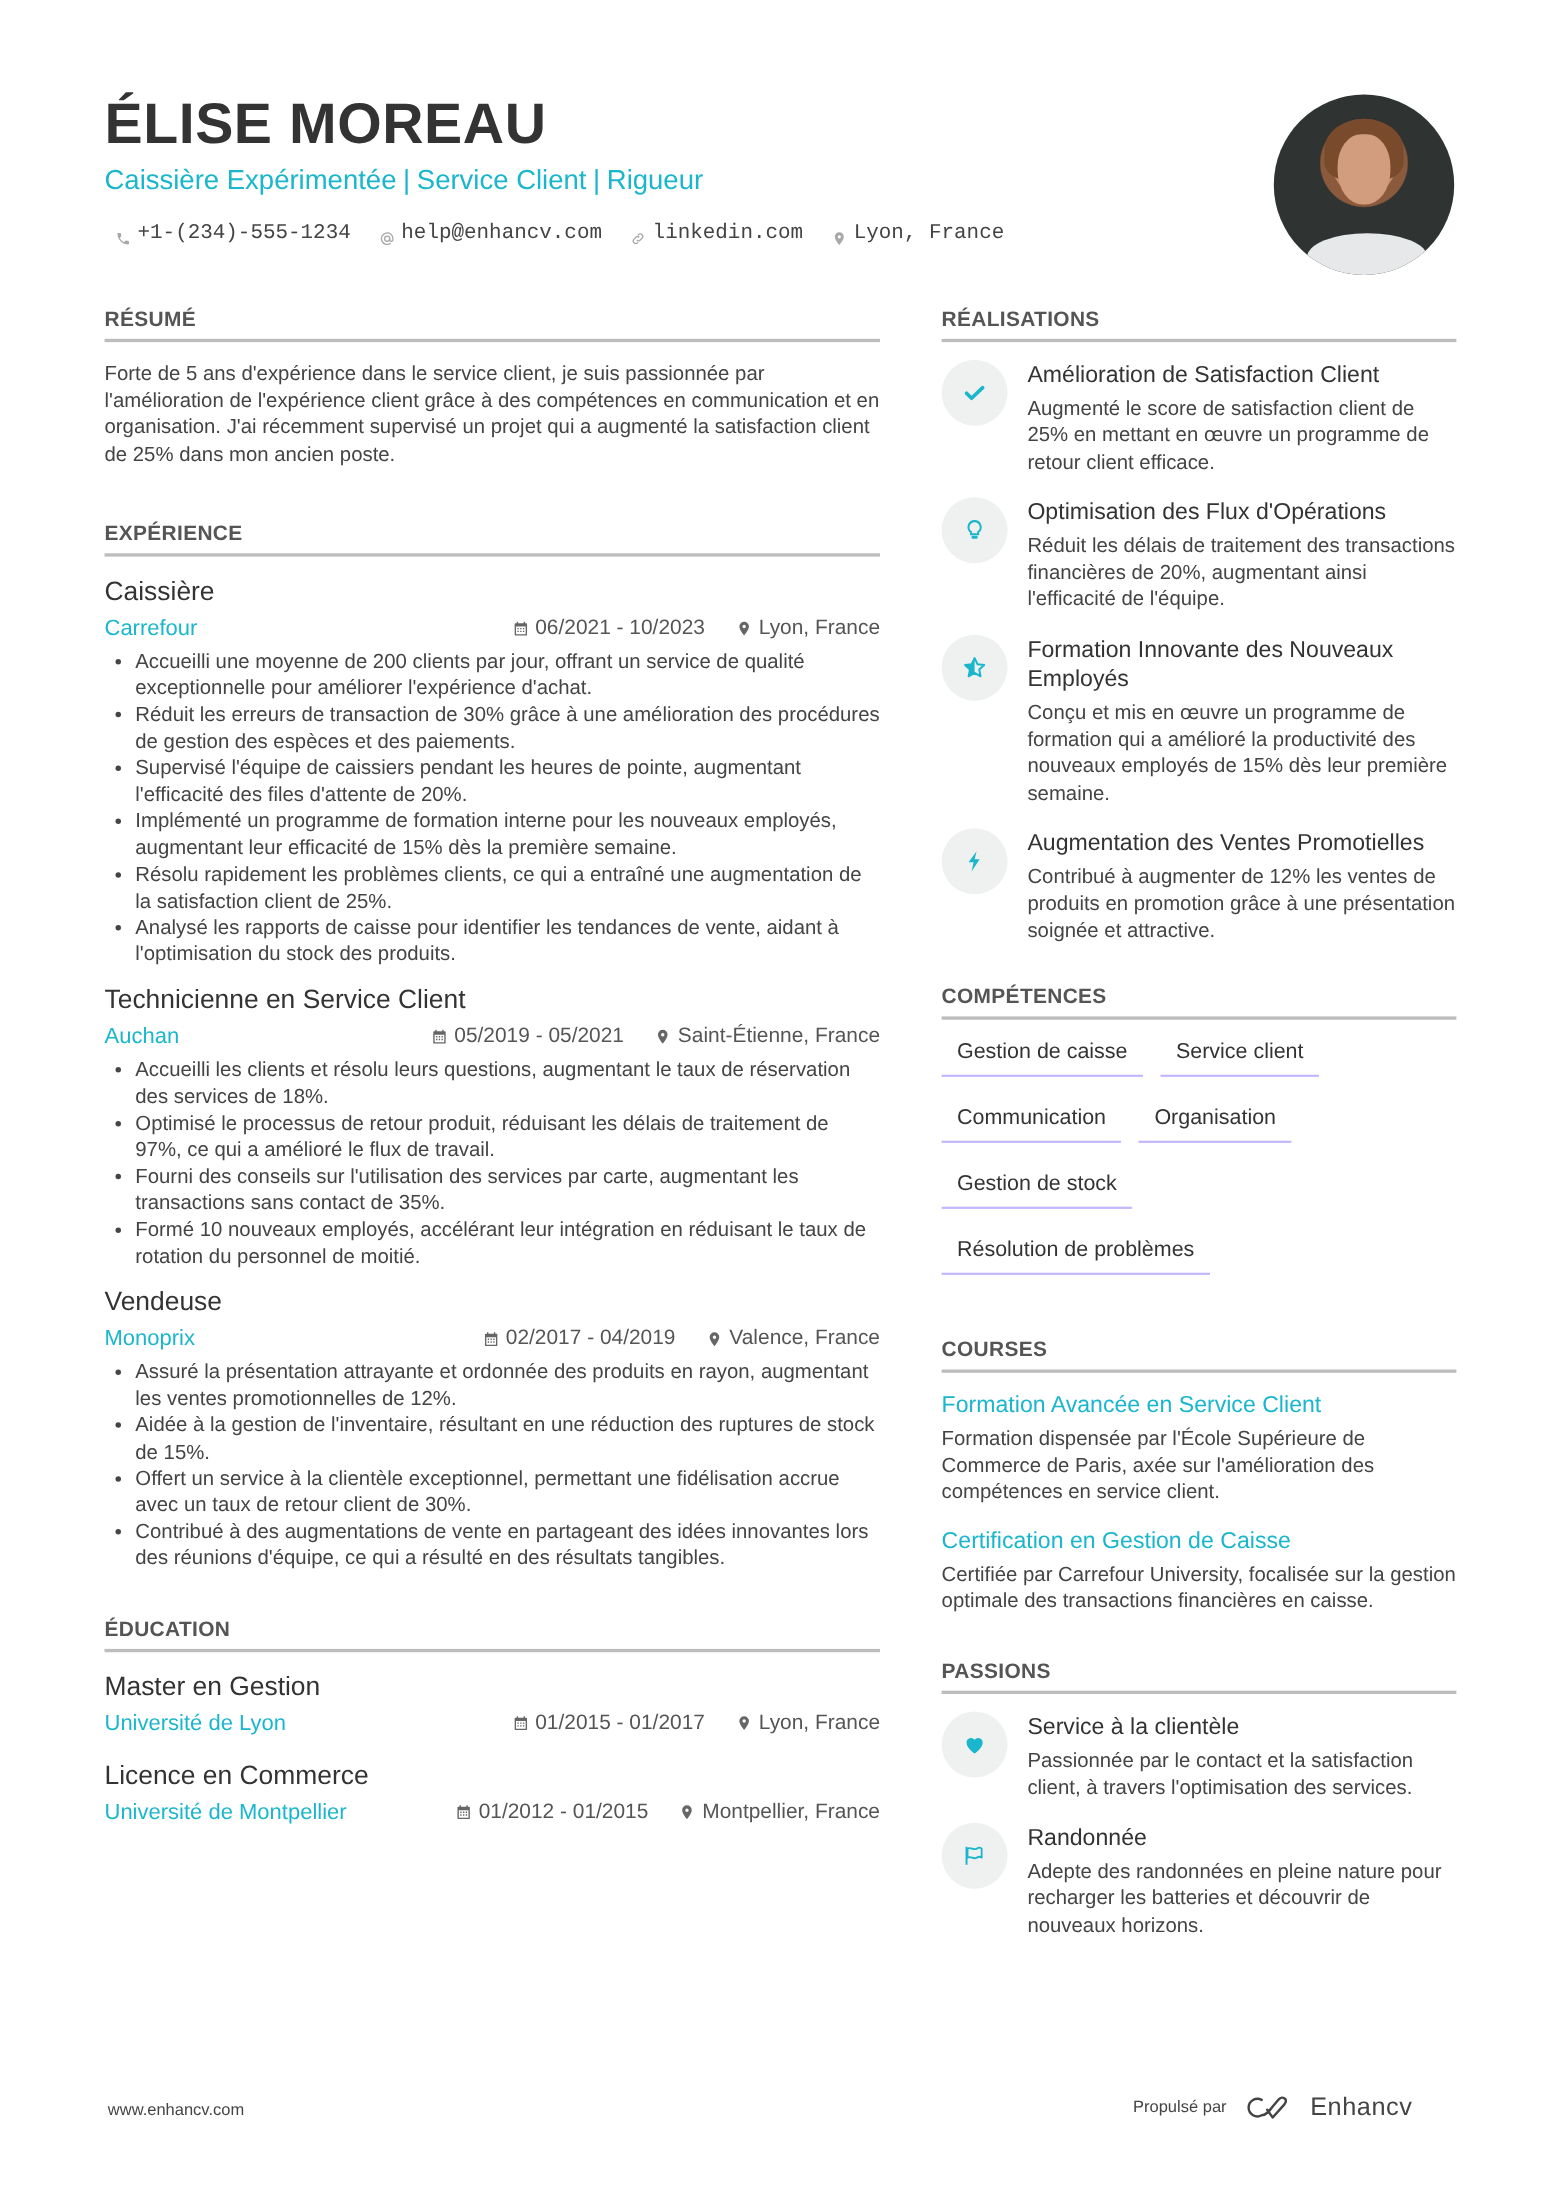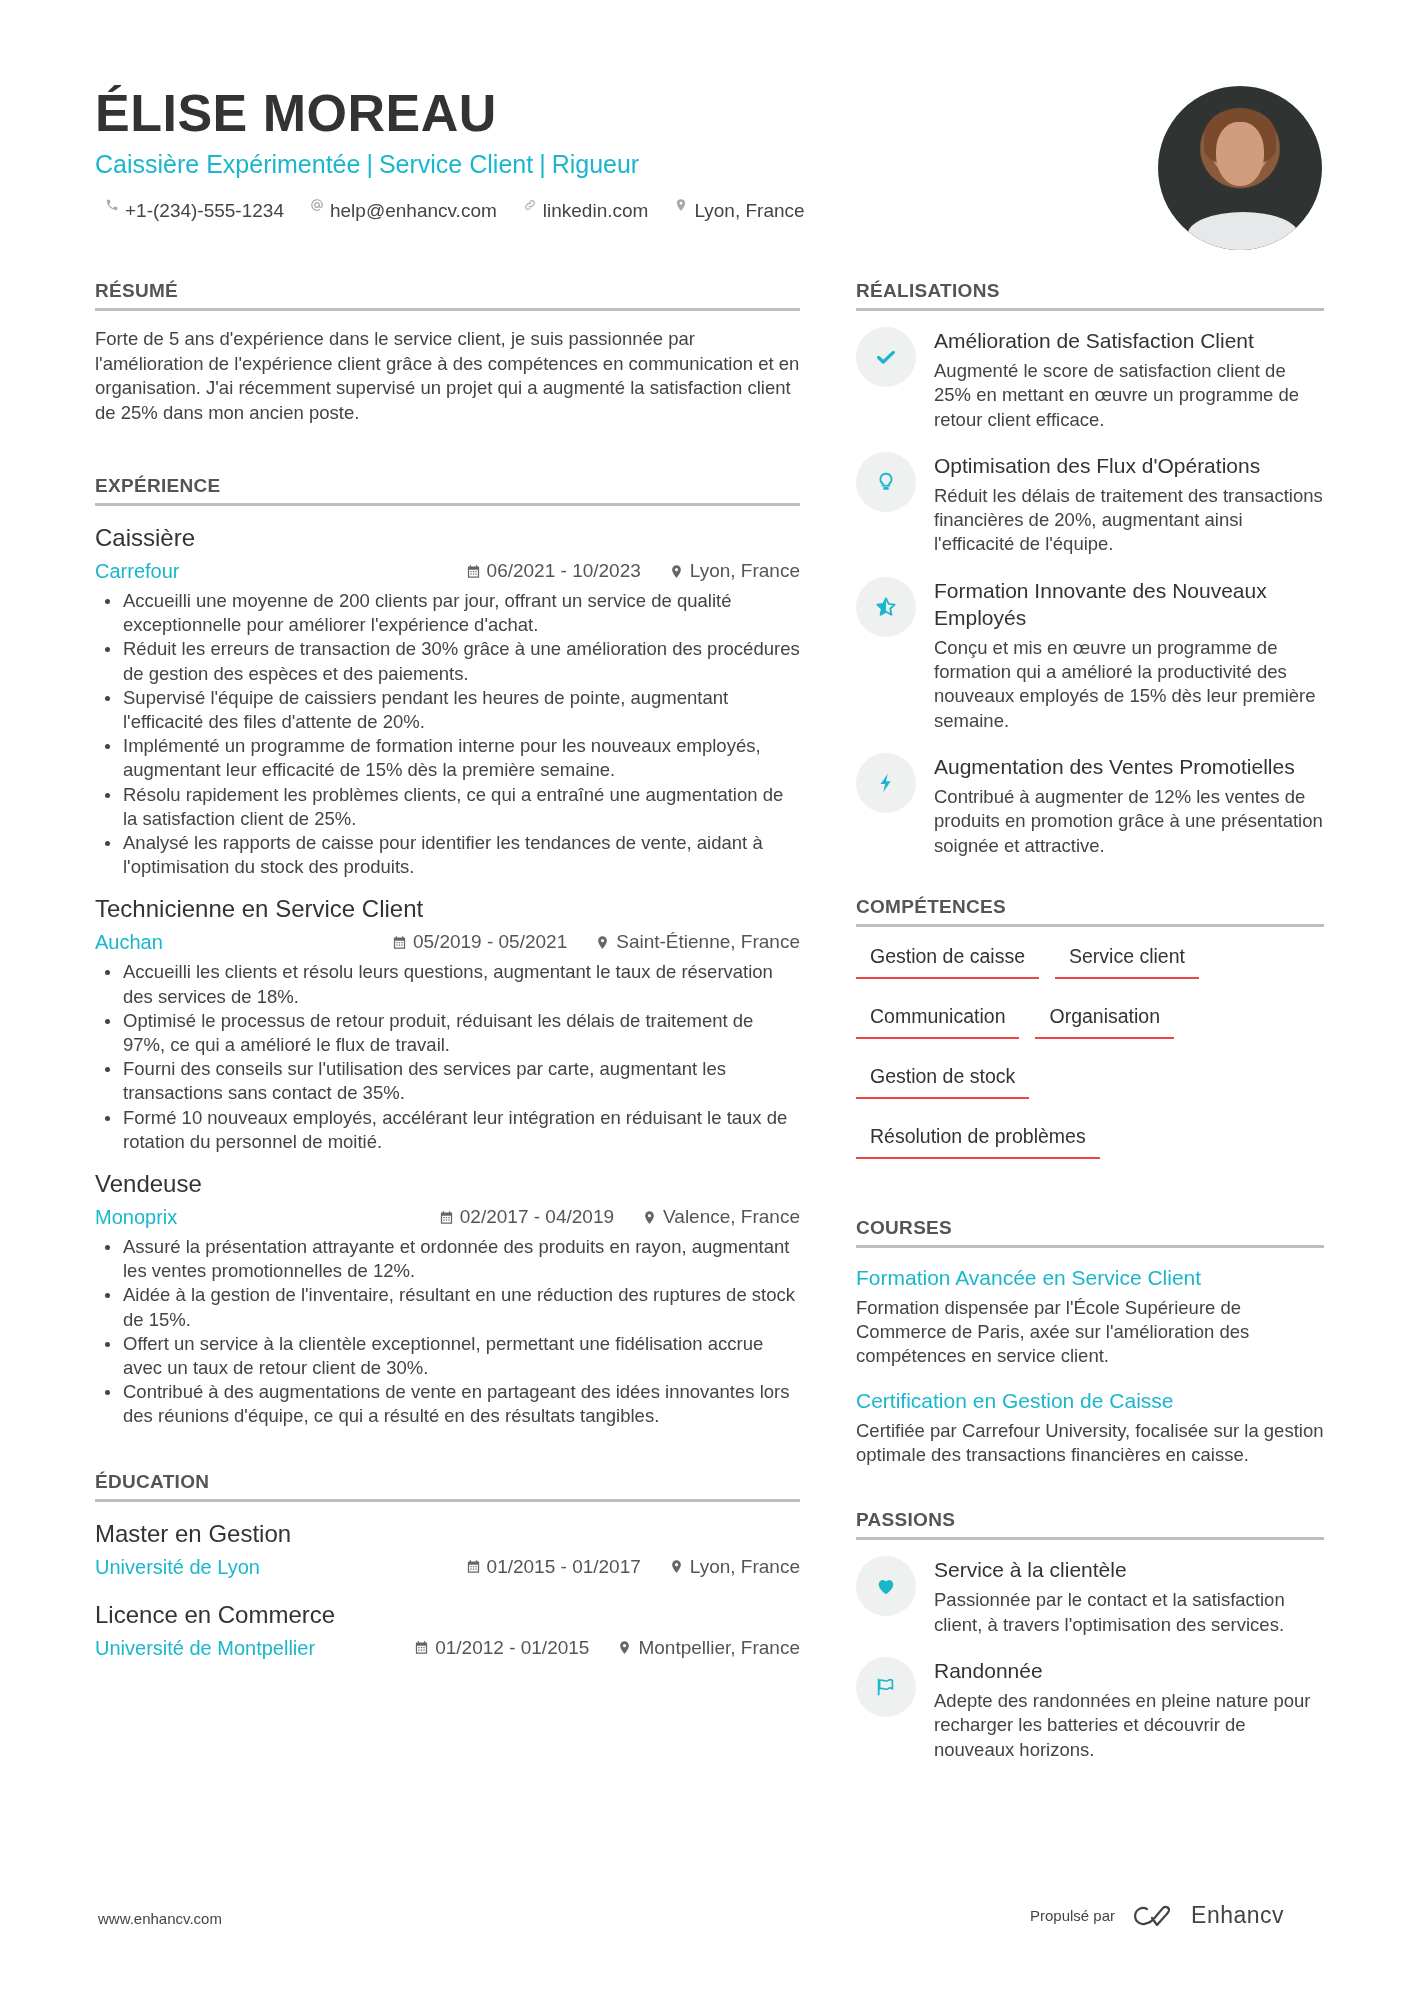--- a/index.html
+++ b/index.html
@@ -11,21 +11,21 @@
       overflow: hidden;
     }
     .page { position: absolute; left: 0; top: 0; width: 1410px; height: 1403px; }
 
     
     .header { position: absolute; left: 95px; top: 82px; width: 1050px; }
     .name { font-size: 52px; font-weight: bold; color: #333333; letter-spacing: 0.5px; line-height: 62px; }
     .title-line { font-size: 25px; color: #1ab6cc; margin-top: 4px; line-height: 32px; }
     .title-line .sep { padding: 0 6px; }
     .contacts { display: flex; gap: 26px; margin-top: 18px; font-size: 19px; color: #444; line-height: 26px; padding-left: 10px; }
-    .contact { display: flex; align-items: flex-start; gap: 6px; }
+    .contact { display: flex; align-items: flex-end; gap: 6px; font-family: Liberation Mono, monospace; }
     .contact svg { width: 14px; height: 14px; }
     .avatar {
       position: absolute; left: 1158px; top: 86px; width: 164px; height: 164px; border-radius: 50%;
       background: radial-gradient(circle at 50% 38%, #c98e6d 0 22%, #8b5a3c 23% 30%, #2f3433 31% 100%);
       overflow: hidden;
     }
     .avatar .shirt { position: absolute; left: 30px; bottom: -6px; width: 110px; height: 44px; background: #e6e8ea; border-radius: 50% 50% 0 0; }
     .avatar .face { position: absolute; left: 58px; top: 36px; width: 48px; height: 64px; background: #d29c7e; border-radius: 45% 45% 48% 48%; }
     .avatar .hair { position: absolute; left: 46px; top: 22px; width: 72px; height: 56px; border-radius: 50% 50% 30% 30%; background: #7a4a2d; }
 
@@ -55,21 +55,21 @@
     
     .icon-item { display: flex; gap: 18px; margin-bottom: 20px; }
     .icon-circle { width: 60px; height: 60px; border-radius: 50%; background: #eff1f1; flex: none; display: flex; align-items: center; justify-content: center; margin-top: 0px; }
     .icon-circle svg { width: 22px; height: 22px; }
     .icon-body { flex: 1; }
     .icon-title { font-size: 21px; color: #333; line-height: 27px; }
     .icon-desc { font-size: 18.5px; line-height: 24.3px; color: #444; margin-top: 5px; }
 
     
     .skills { display: flex; flex-wrap: wrap; column-gap: 16px; row-gap: 24px; margin-top: 8px; }
-    .skill { font-size: 19.5px; color: #333; padding: 0 14px 8px 14px; border-bottom: 2px solid #ef4444; line-height: 26px; }
+    .skill { font-size: 19.5px; color: #333; padding: 0 14px 8px 14px; border-bottom: 2px solid #c4b5fd; line-height: 26px; }
 
     
     .course { margin-bottom: 18px; }
     .course-title { font-size: 21px; color: #1ab6cc; line-height: 28px; }
     .course-desc { font-size: 18.5px; line-height: 24.3px; color: #444; margin-top: 4px; }
 
     
     .footer-left { position: absolute; left: 98px; top: 1910px; font-size: 15px; color: #444; }
     .footer-right { position: absolute; left: 1030px; top: 1902px; display: flex; align-items: center; gap: 14px; color: #444; }
     .footer-right .powered { font-size: 15px; }

